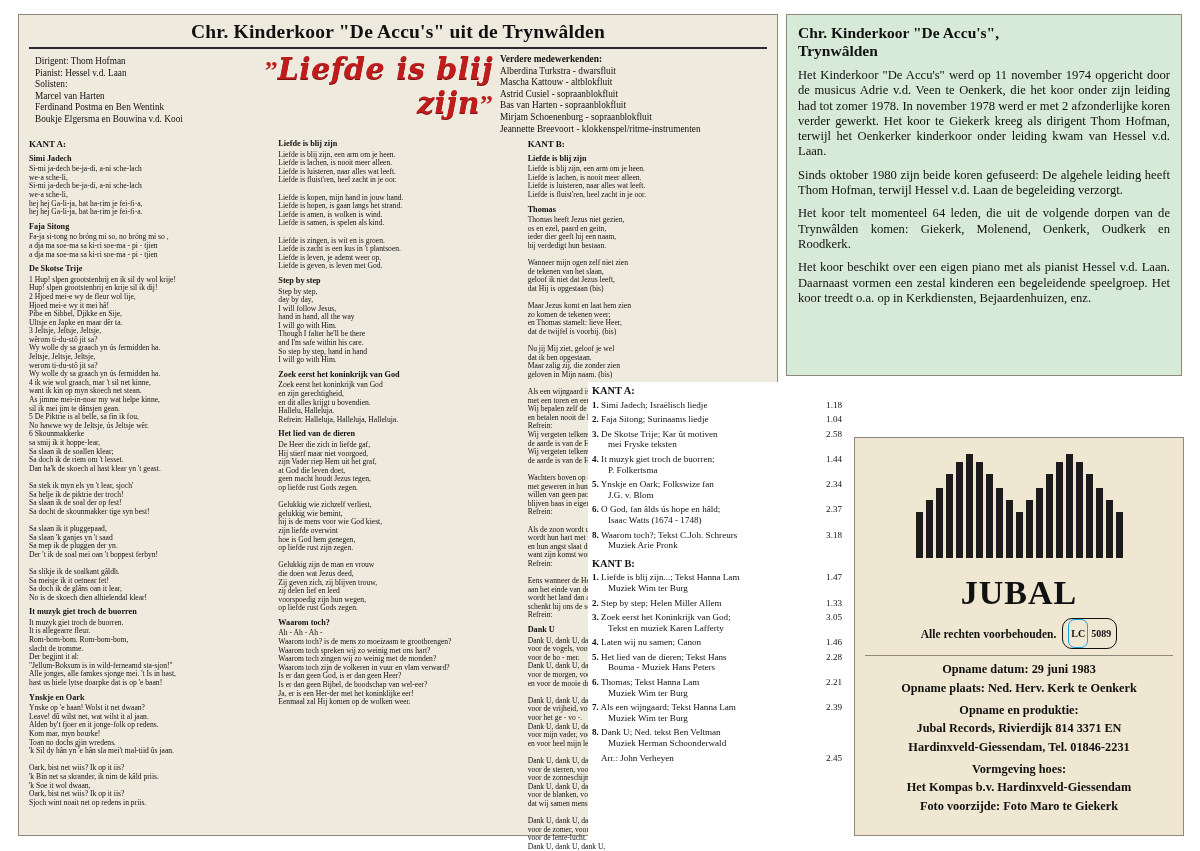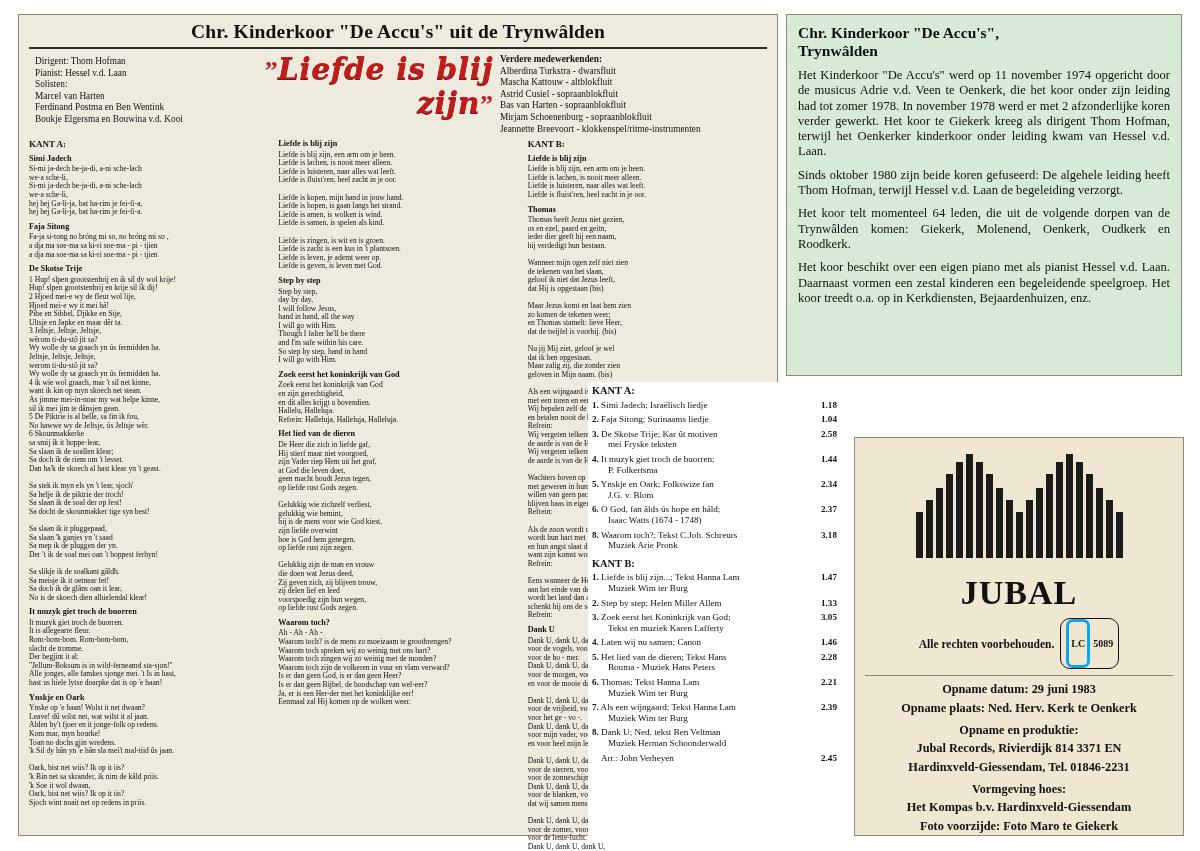--- a/index.html
+++ b/index.html
@@ -46,36 +46,36 @@
   
   .tracks{
     position:absolute;left:588px;top:382px;width:258px;height:454px;
     background:#fff;box-sizing:border-box;padding:2px 4px 0 4px;
     font-size:9.1px;line-height:10.6px;
   }
   .tracks .kant{font-weight:bold;font-size:10.4px;margin:2px 0 3px 0;}
   .trk{display:flex;align-items:flex-start;margin-bottom:4px;}
   .trk .tx{flex:1;padding-right:4px;}
   .trk .tx b{font-weight:bold;}
-  .trk .tm{width:26px;text-align:center;font-weight:bold;white-space:nowrap;}
+  .trk .tm{width:26px;text-align:right;font-weight:normal;white-space:nowrap;}
   .sub{display:block;margin-left:16px;}
 
   
   .label{
     position:absolute;left:854px;top:437px;width:330px;height:399px;
     background:#f0e7d2;border:1px solid #8e8879;box-sizing:border-box;
     padding:8px 10px;text-align:center;
   }
   .organ{height:108px;display:flex;align-items:flex-end;justify-content:center;gap:3px;margin-top:4px;}
   .pipe{background:#1b1b1b;width:7px;}
   .jubal{font-size:34px;font-weight:bold;letter-spacing:1px;margin-top:16px;font-family:"Liberation Serif",serif;}
   .zv{font-size:28px;font-weight:bold;letter-spacing:1px;margin-top:-2px;}
   .rights{font-size:11.5px;font-weight:bold;margin-top:6px;display:flex;align-items:center;justify-content:center;gap:6px;}
   .lcbadge{display:inline-flex;align-items:center;gap:3px;border:1.5px solid #111;border-radius:10px;padding:0 5px;font-size:10px;}
-  .lcbadge .lc{font-weight:bold;font-size:10px;border:3px solid #0ea5e9;border-radius:7px;padding:16px 2px;}
+  .lcbadge .lc{font-weight:bold;font-size:10px;border:1px solid #0ea5e9;border-radius:7px;padding:8px 2px;}
   .lbl-line{font-size:12.3px;line-height:15.5px;font-weight:bold;margin-top:3px;}
   .lbl-head{font-size:12.3px;font-weight:bold;margin-top:7px;}
   .hr-thin{border:0;border-top:1px solid #8e8879;margin:6px 0;}
 </style>
 </head>
 <body>
 
 <div class="page">
 
   <div class="left-sheet">

